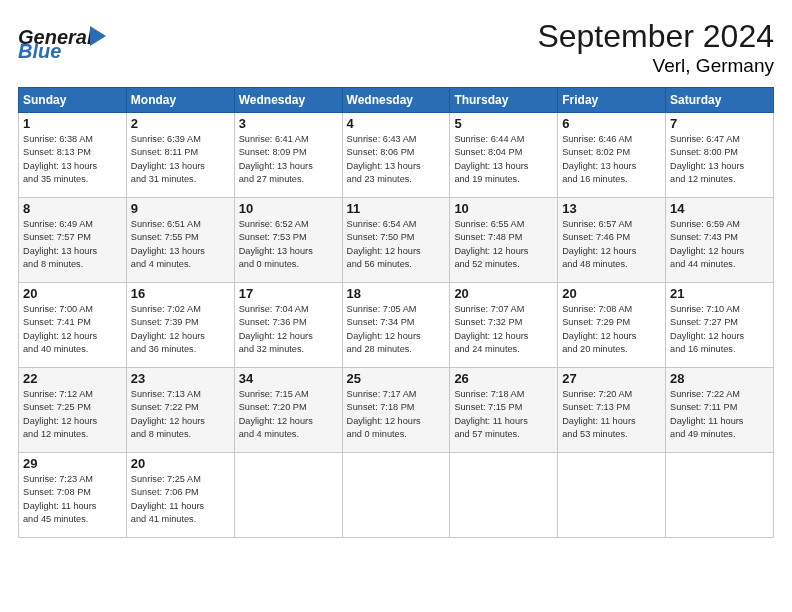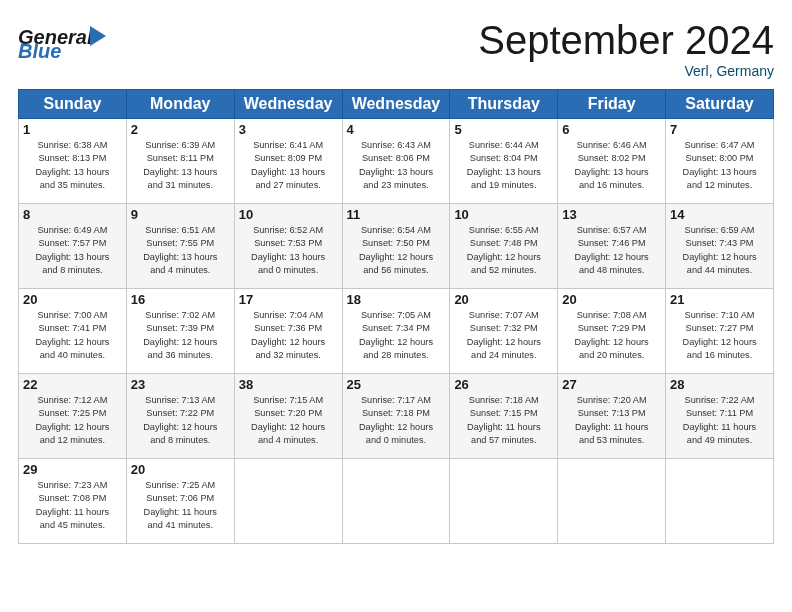--- a/index.html
+++ b/index.html
@@ -28,40 +28,40 @@
       align-items: flex-start;
     }
     .logo-row {
       display: flex;
       font-style: italic;
     }
     .title-block {
       text-align: right;
     }
     .month-title {
-      font-size: 40px;
+      font-size: 32px;
       color: #1a1a1a;
       font-weight: normal;
     }
     .subtitle {
-      font-size: 14px;
-      color: #0c4a6e;
+      font-size: 19px;
+      color: #000000;
     }
     .calendar {
       width: 100%;
       border-collapse: collapse;
       table-layout: fixed;
     }
     .calendar thead th {
       background: #2a6db5;
       color: #fff;
-      font-size: 16px;
+      font-size: 12px;
       font-weight: bold;
       padding: 5px 4px;
-      text-align: center;
+      text-align: left;
       border: 1px solid #1a5a9a;
     }
     .calendar tbody td {
       border: 1px solid #c8c8c8;
       vertical-align: top;
       padding: 3px 4px;
       font-size: 9.5px;
       color: #333;
       height: 85px;
       background: #fff;
@@ -73,21 +73,20 @@
       font-size: 13px;
       font-weight: bold;
       color: #1a1a1a;
       margin-bottom: 2px;
       display: block;
     }
     .day-info {
       font-size: 9.2px;
       line-height: 1.45;
       color: #333;
-      text-align: center;
     }
     .empty {
       background: #fff !important;
     }
   </style>
 </head>
 <body>
 
 <div class="page">
   <div class="header">
@@ -212,21 +211,21 @@
         <tr>
           <td>
             <span class="day-number">22</span>
             <div class="day-info">Sunrise: 7:12 AM<br>Sunset: 7:25 PM<br>Daylight: 12 hours<br>and 12 minutes.</div>
           </td>
           <td>
             <span class="day-number">23</span>
             <div class="day-info">Sunrise: 7:13 AM<br>Sunset: 7:22 PM<br>Daylight: 12 hours<br>and 8 minutes.</div>
           </td>
           <td>
-            <span class="day-number">38</span>
+            <span class="day-number">34</span>
             <div class="day-info">Sunrise: 7:15 AM<br>Sunset: 7:20 PM<br>Daylight: 12 hours<br>and 4 minutes.</div>
           </td>
           <td>
             <span class="day-number">25</span>
             <div class="day-info">Sunrise: 7:17 AM<br>Sunset: 7:18 PM<br>Daylight: 12 hours<br>and 0 minutes.</div>
           </td>
           <td>
             <span class="day-number">26</span>
             <div class="day-info">Sunrise: 7:18 AM<br>Sunset: 7:15 PM<br>Daylight: 11 hours<br>and 57 minutes.</div>
           </td>

